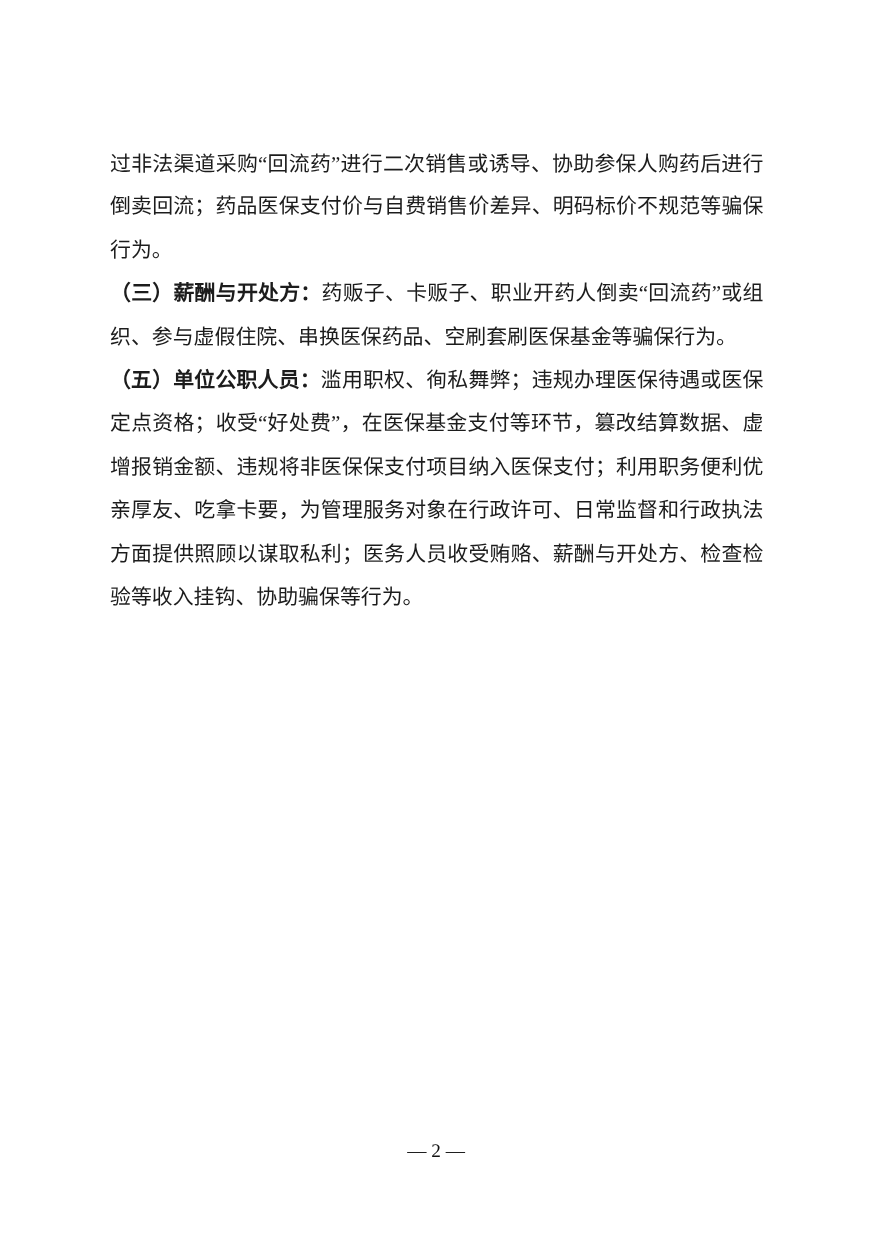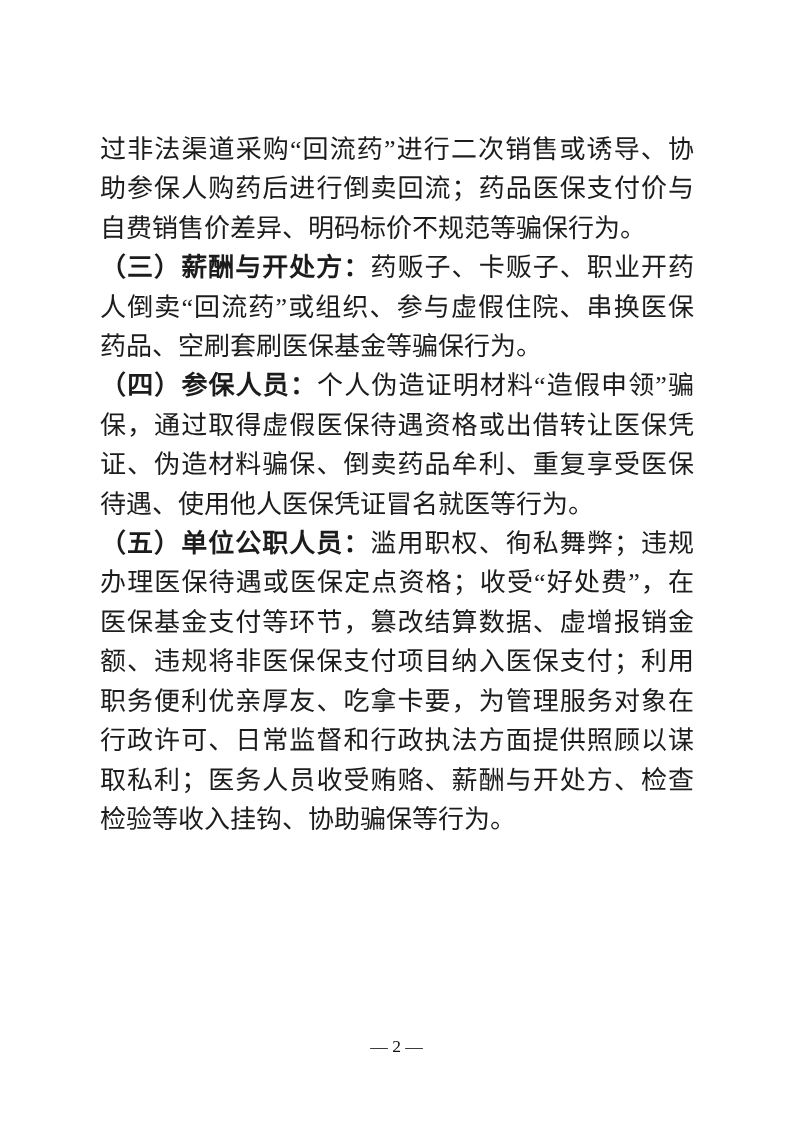--- a/index.html
+++ b/index.html
@@ -14,21 +14,21 @@
     background: #ffffff;
     overflow: hidden;
     font-family: "Liberation Serif", serif;
     color: #1c1c1c;
   }
   .content {
     position: absolute;
     left: 100px;
     top: 130px;
     width: 594px;
-    font-size: 26px;
+    font-size: 19px;
     line-height: 39.4px;
     text-align: justify;
     text-justify: inter-ideograph;
     letter-spacing: 0;
   }
   .para {
     margin: 0;
     padding: 0;
     text-indent: 0;
   }
@@ -54,21 +54,20 @@
 </head>
 <body>
 
 <div class="page">
   <div class="content">
 
     <p class="para"><span class="ptext">过非法渠道采购“回流药”进行二次销售或诱导、协助参保人购药后进行倒卖回流；药品医保支付价与自费销售价差异、明码标价不规范等骗保行为。</span></p>
 
     <p class="para"><b class="lead">（三）薪酬与开处方：</b><span class="ptext">药贩子、卡贩子、职业开药人倒卖“回流药”或组织、参与虚假住院、串换医保药品、空刷套刷医保基金等骗保行为。</span></p>
 
-    <p class="para"><b class="lead">（四）参保人员：</b><span class="ptext">个人伪造证明材料“造假申领”骗保，通过取得虚假医保待遇资格或出借转让医保凭证、伪造材料骗保、倒卖药品牟利、重复享受医保待遇、使用他人医保凭证冒名就医等行为。</span></p>
 
     <p class="para"><b class="lead">（五）单位公职人员：</b><span class="ptext">滥用职权、徇私舞弊；违规办理医保待遇或医保定点资格；收受“好处费”，在医保基金支付等环节，篡改结算数据、虚增报销金额、违规将非医保保支付项目纳入医保支付；利用职务便利优亲厚友、吃拿卡要，为管理服务对象在行政许可、日常监督和行政执法方面提供照顾以谋取私利；医务人员收受贿赂、薪酬与开处方、检查检验等收入挂钩、协助骗保等行为。</span></p>
 
 
 
   </div>
 
   <div class="footer"><span>— 2 —</span></div>
 </div>
 

